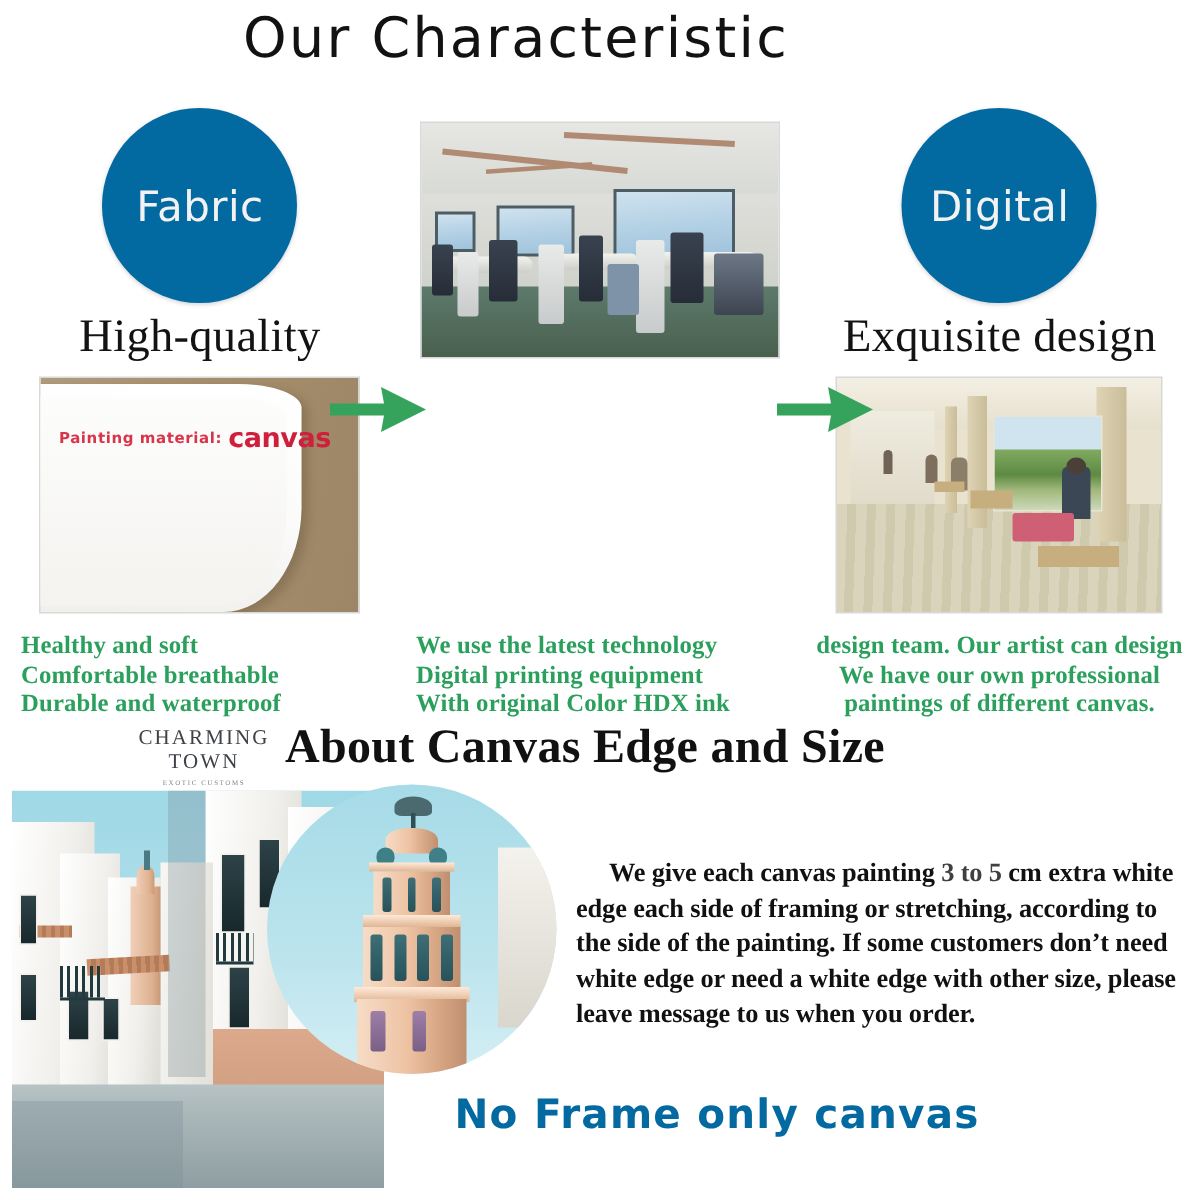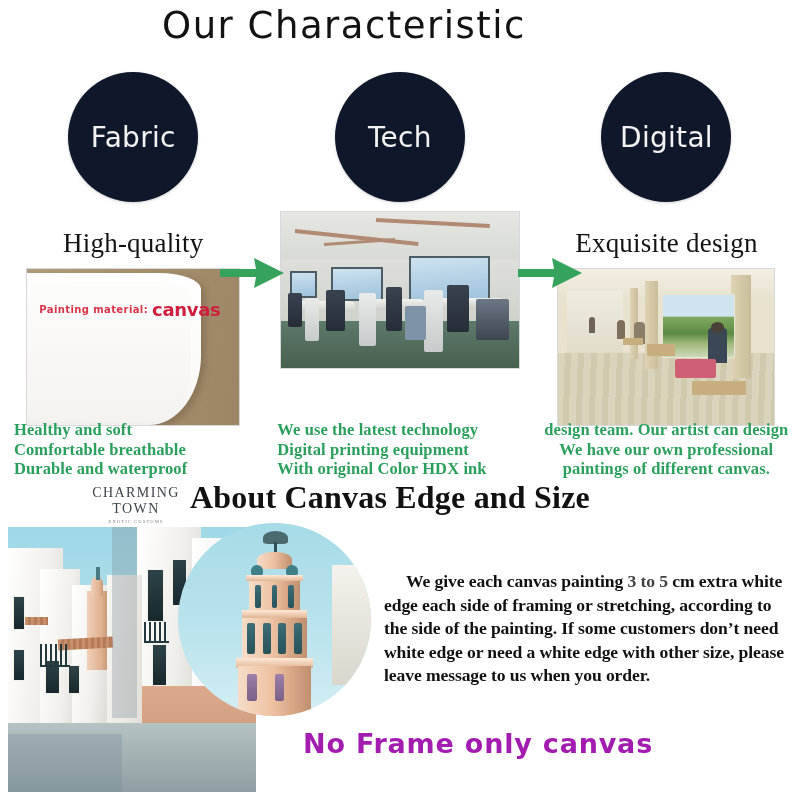--- a/index.html
+++ b/index.html
@@ -35,37 +35,37 @@
   .feature-col {
     width: 266.6px;
     position: relative;
     display: flex;
     flex-direction: column;
     align-items: center;
   }
   .circle {
     width: 130px; height: 130px;
     border-radius: 50%;
-    background: #0f172a;
+    background: #0369a1;
     display: flex;
     align-items: center;
     justify-content: center;
     box-shadow: 0 1px 3px rgba(0,0,0,0.18);
   }
   .circle-label {
     font-family: "DejaVu Sans", sans-serif;
     font-size: 28px;
     color: #f2f2f2;
     font-weight: 400;
     letter-spacing: 0.3px;
   }
   .feature-caption {
-    margin-top: 26px;
-    font-family: "Liberation Serif", serif;
-    font-size: 27px;
+    margin-top: 4px;
+    font-family: "Liberation Serif", serif;
+    font-size: 31px;
     color: #131313;
     font-weight: 400;
     letter-spacing: 0.2px;
     white-space: nowrap;
   }
 
   
   .photo {
     margin-top: 9px;
     width: 214px; height: 158px;
@@ -328,21 +328,21 @@
   }
   .hl { color: #404040; }
 
   
   .noframe {
     position: absolute;
     left: 303px; top: 728px;
     font-family: "DejaVu Sans", sans-serif;
     font-weight: 700;
     font-size: 27px;
-    color: #a21caf;
+    color: #0369a1;
     letter-spacing: .8px;
     white-space: nowrap;
   }
 </style>
 </head>
 <body>
 
 <div class="main-title">Our  Characteristic</div>
 
 <div class="features">
@@ -356,23 +356,20 @@
       <div class="ph-canvas-bg"></div>
       <div class="ph-canvas-sheet"></div>
       <div class="ph-canvas-sheet2"></div>
       <div class="ph-canvas-txt">
         <span class="small">Painting  material:</span><span class="big">canvas</span>
       </div>
     </div>
   </div>
 
   <div class="feature-col">
-    <div class="circle">
-      <span class="circle-label">Tech</span>
-    </div>
     <div class="photo mid">
       <div class="ph-fact-bg"></div>
       <div class="ph-fact-ceil"></div>
       <div class="ph-fact-beam" style="left:6%;top:11%;width:52%;transform:rotate(6deg);"></div>
       <div class="ph-fact-beam" style="left:40%;top:4%;width:48%;transform:rotate(3deg);"></div>
       <div class="ph-fact-beam" style="left:18%;top:20%;width:30%;transform:rotate(-4deg);height:3px;"></div>
       <div class="ph-fact-wall"></div>
       <div class="win" style="left:54%;top:28%;width:34%;height:30%;"></div>
       <div class="win" style="left:21%;top:35%;width:22%;height:22%;"></div>
       <div class="win" style="left:4%;top:38%;width:11%;height:17%;"></div>

